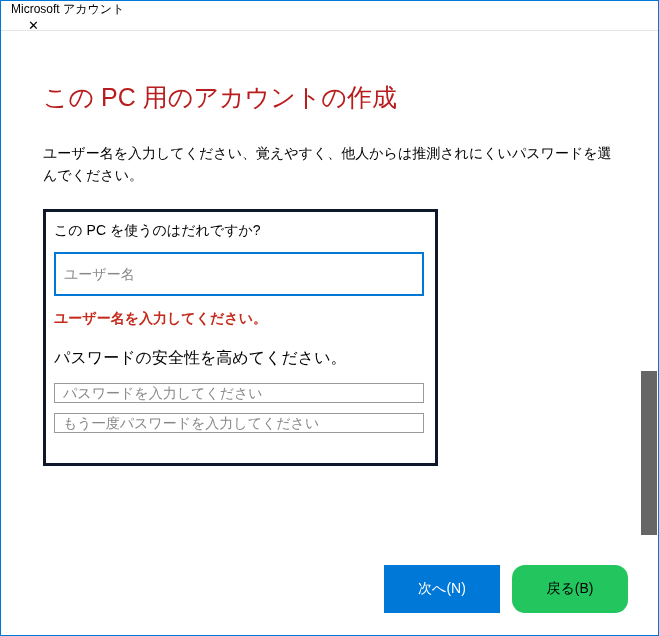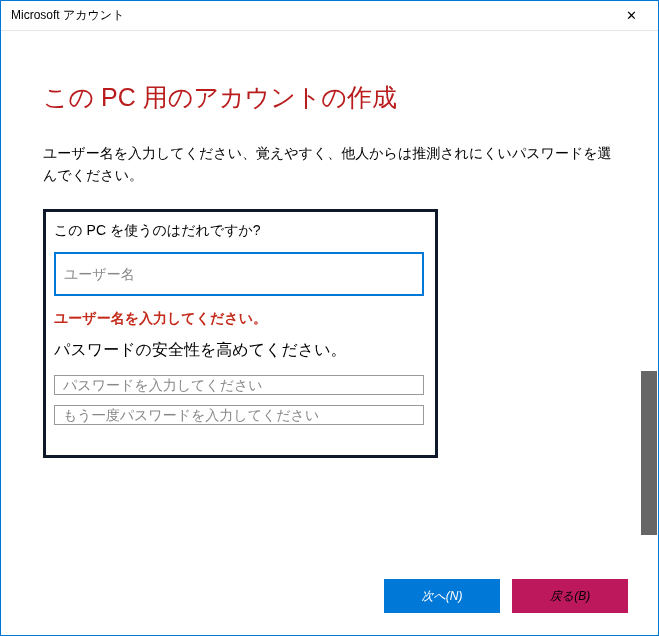--- a/index.html
+++ b/index.html
@@ -7,24 +7,24 @@
       font-family: "Yu Gothic UI", "Meiryo", sans-serif;
       background: #fff;
       width: 659px;
       height: 636px;
       position: relative;
       border: 1px solid #0078d7;
     }
     .titlebar {
       height: 30px;
       display: flex;
-      align-items: center;
       justify-content: space-between;
       padding: 0 4px 0 10px;
       border-bottom: 1px solid #e5e5e5;
+      flex-direction: column;
     }
     .titlebar-title {
       font-size: 12px;
       color: #000;
     }
     .close-btn {
       width: 45px;
       height: 28px;
       display: flex;
       align-items: center;
@@ -71,21 +71,21 @@
     .text-input.gray {
       border: 1px solid #999;
       height: 20px;
       margin-bottom: 10px;
     }
     .text-input::placeholder { color: #888; }
     .error-text {
       font-size: 14px;
       color: #c42b1c;
       font-weight: 600;
-      margin-bottom: 12px;
+      margin-bottom: 20px;
     }
     .section-label2 {
       font-size: 16px;
       color: #000;
       margin-bottom: 14px;
     }
     .scrollbar {
       position: absolute;
       right: 1px;
       top: 370px;
@@ -95,34 +95,34 @@
     }
     .button-bar {
       position: absolute;
       bottom: 22px;
       right: 30px;
       display: flex;
       gap: 12px;
     }
     .btn {
       width: 116px;
-      height: 34px;
-      font-size: 12px;
+      height: 48px;
+      font-size: 14px;
       font-family: inherit;
       border: none;
       cursor: pointer;
-      font-style: italic;
     }
     .btn-primary {
       background: #0078d7;
       color: #fff;
     }
     .btn-secondary {
-      background: #be185d;
+      background: #22c55e;
       color: #000;
+      border-radius: 13px;
     }
   </style>
 </head>
 <body>
 
 <div class="titlebar">
   <span class="titlebar-title">Microsoft アカウント</span>
   <div class="close-btn">
     <span>✕</span>
   </div>

